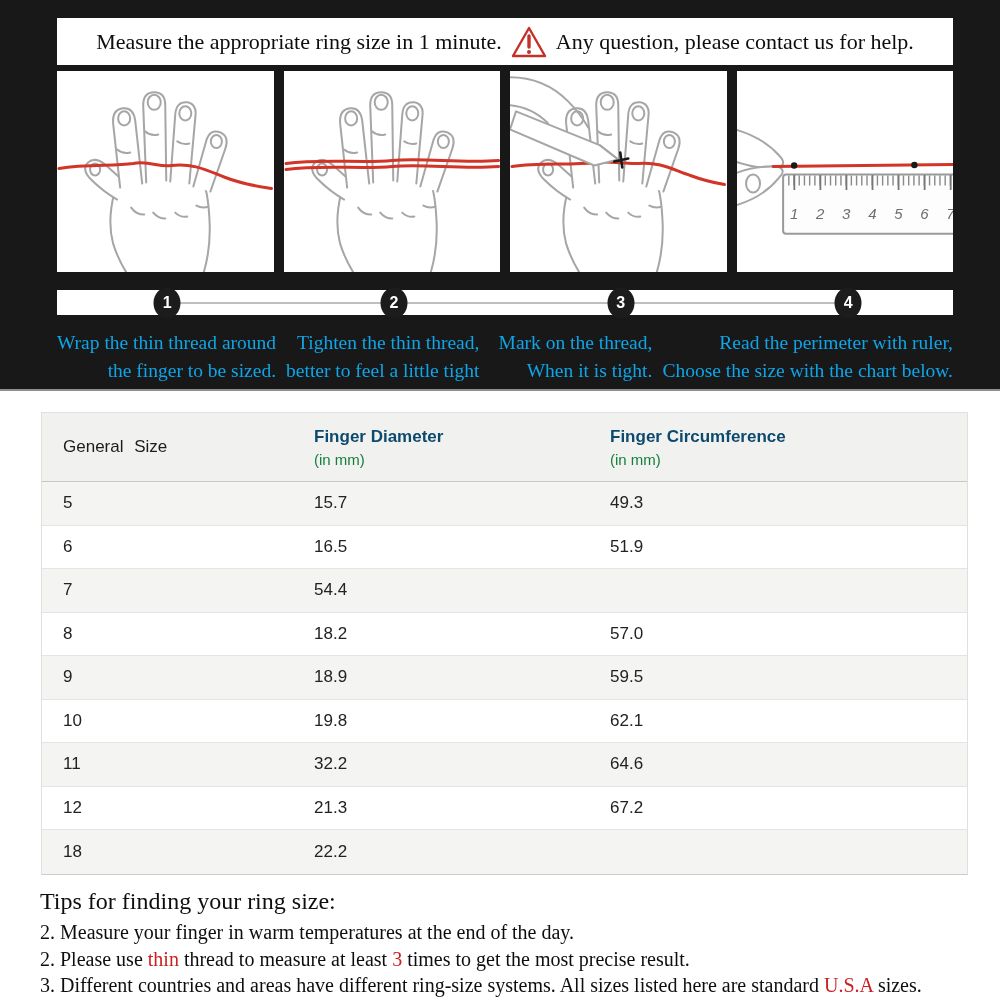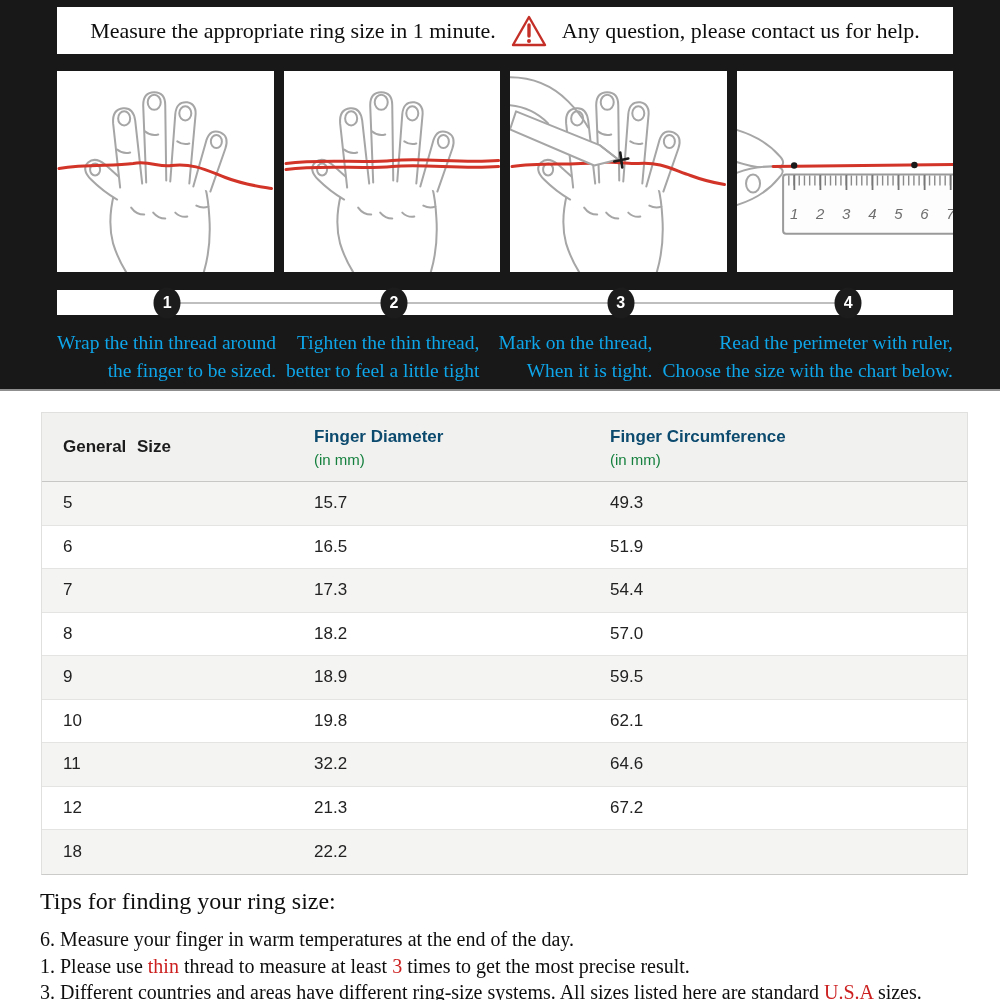--- a/index.html
+++ b/index.html
@@ -6,22 +6,22 @@
   body{
     width:1000px;height:1000px;position:relative;background:#ffffff;
     font-family:"Liberation Serif", serif; overflow:hidden;
   }
   
   .black-section{
     position:absolute;left:0;top:0;width:1000px;height:389px;
     background:#181818;border-bottom:2px solid #8f8f8f;
   }
   .banner{
-    position:absolute;left:57px;top:7px;width:896px;height:47px;background:#ffffff;
-    display:flex;align-items:center;justify-content:center;gap:15px;
+    position:absolute;left:57px;top:18px;width:896px;height:47px;background:#ffffff;
+    display:flex;align-items:center;justify-content:center;gap:9px;
     font-size:22px;color:#0d0d0d;white-space:nowrap;overflow:hidden;
   }
   .warn-svg{flex:0 0 auto;display:block;}
   .panels{
     position:absolute;left:57px;top:71px;width:896px;height:201px;
     display:flex;gap:10px;
   }
   .panel{flex:1 1 0;background:#ffffff;position:relative;overflow:hidden;}
   .panel svg{display:block;width:100%;height:100%;}
   .hand-stroke{stroke:#a6a6a6;stroke-width:2;fill:none;stroke-linecap:round;stroke-linejoin:round;}
@@ -51,33 +51,33 @@
   
   .size-table{
     position:absolute;left:41px;top:412px;width:927px;
     font-family:"Liberation Sans",sans-serif;color:#222222;
     border:1px solid #e0e0df;border-bottom:1px solid #cbcbca;box-sizing:border-box;
   }
   .t-header{
     height:69px;background:#f1f1f0;border-bottom:1px solid #c7c7c6;
     display:grid;grid-template-columns:272px 296px 1fr;align-items:center;box-sizing:border-box;
   }
-  .t-header .c1{padding-left:21px;font-weight:bold;font-size:17px;word-spacing:6px;color:#1c1c1c;}
+  .t-header .c1{padding-left:21px;font-weight:normal;font-size:17px;word-spacing:6px;color:#1c1c1c;}
   .hcol .lbl{font-weight:bold;font-size:17px;color:#0c4a6e;}
   .hcol .sub{font-size:15px;color:#15803d;margin-top:4px;font-weight:normal;}
   .t-row{
     height:43.5px;display:grid;grid-template-columns:272px 296px 1fr;align-items:center;
     font-size:17px;box-sizing:border-box;border-bottom:1px solid #e4e4e3;background:#ffffff;
   }
   .t-row:last-child{border-bottom:none;}
   .t-row.alt{background:#f4f4f3;}
   .t-row .c1{padding-left:21px;}
   
   .tips{position:absolute;left:40px;top:886px;width:935px;color:#0e0e0e;}
-  .tips-title{font-size:24px;line-height:30px;margin-bottom:10px;}
+  .tips-title{font-size:24px;line-height:30px;margin-bottom:3px;}
   .tip-item{font-size:20px;line-height:26.5px;}
   .red{color:#cc2020;}
 </style>
 </head>
 <body>
 
 <div class="black-section">
 
   <div class="banner">
     <span>Measure the appropriate ring size in 1 minute.</span>
@@ -202,21 +202,20 @@
     <div>15.7</div>
     <div>49.3</div>
   </div>
   <div class="t-row">
     <div class="c1">6</div>
     <div>16.5</div>
     <div>51.9</div>
   </div>
   <div class="t-row alt">
     <div class="c1">7</div>
-    <div>17.3</div>
     <div>54.4</div>
   </div>
   <div class="t-row">
     <div class="c1">8</div>
     <div>18.2</div>
     <div>57.0</div>
   </div>
   <div class="t-row alt">
     <div class="c1">9</div>
     <div>18.9</div>
@@ -238,16 +237,16 @@
     <div>67.2</div>
   </div>
   <div class="t-row alt">
     <div class="c1">18</div>
     <div>22.2</div>
   </div>
 </div>
 
 <div class="tips">
   <div class="tips-title">Tips for finding your ring size:</div>
-  <div class="tip-item">6. Measure your finger in warm temperatures at the end of the day.</div>
-  <div class="tip-item"><span>1. Please use </span><span class="red">thin</span><span> thread to measure at least </span><span class="red">3</span><span> times to get the most precise result.</span></div>
+  <div class="tip-item">2. Measure your finger in warm temperatures at the end of the day.</div>
+  <div class="tip-item"><span>2. Please use </span><span class="red">thin</span><span> thread to measure at least </span><span class="red">3</span><span> times to get the most precise result.</span></div>
   <div class="tip-item"><span>3. Different countries and areas have different ring-size systems. All sizes listed here are standard </span><span class="red">U.S.A</span><span> sizes.</span></div>
 </div>
 
 </body></html>

